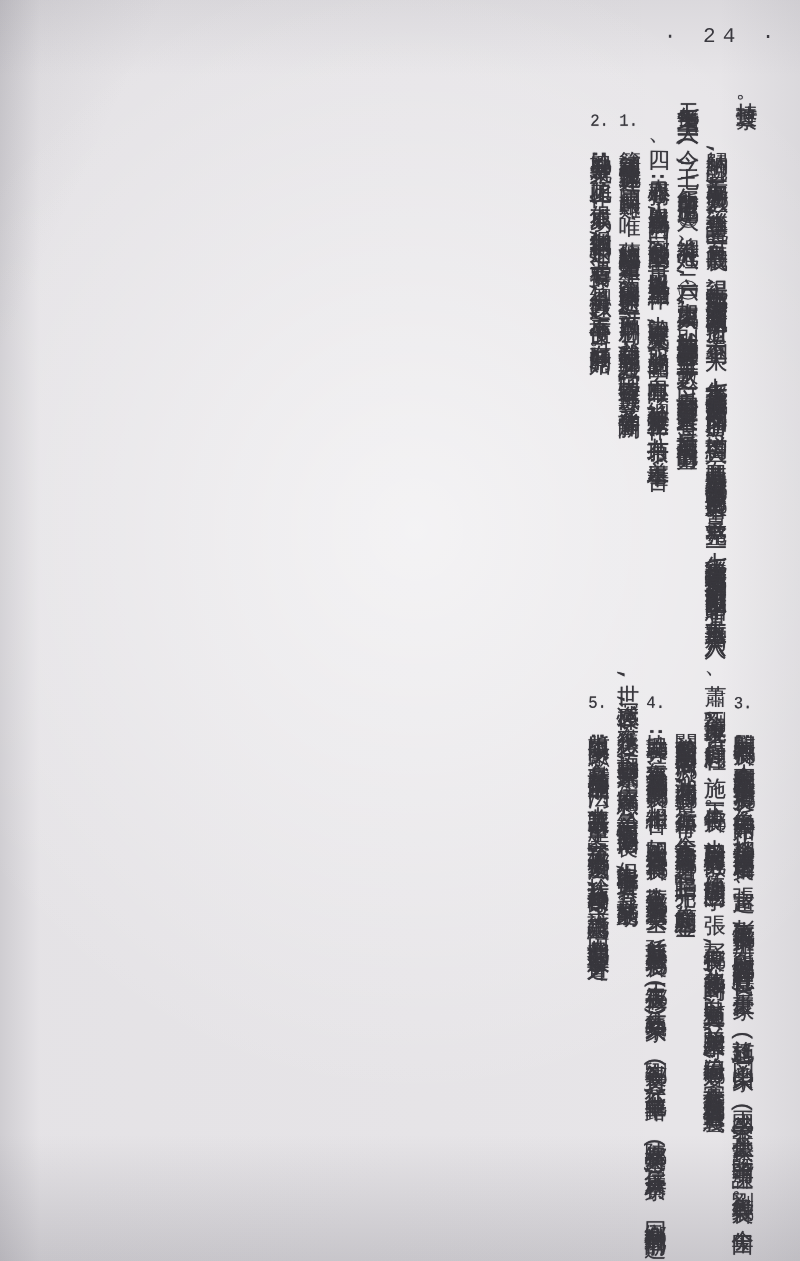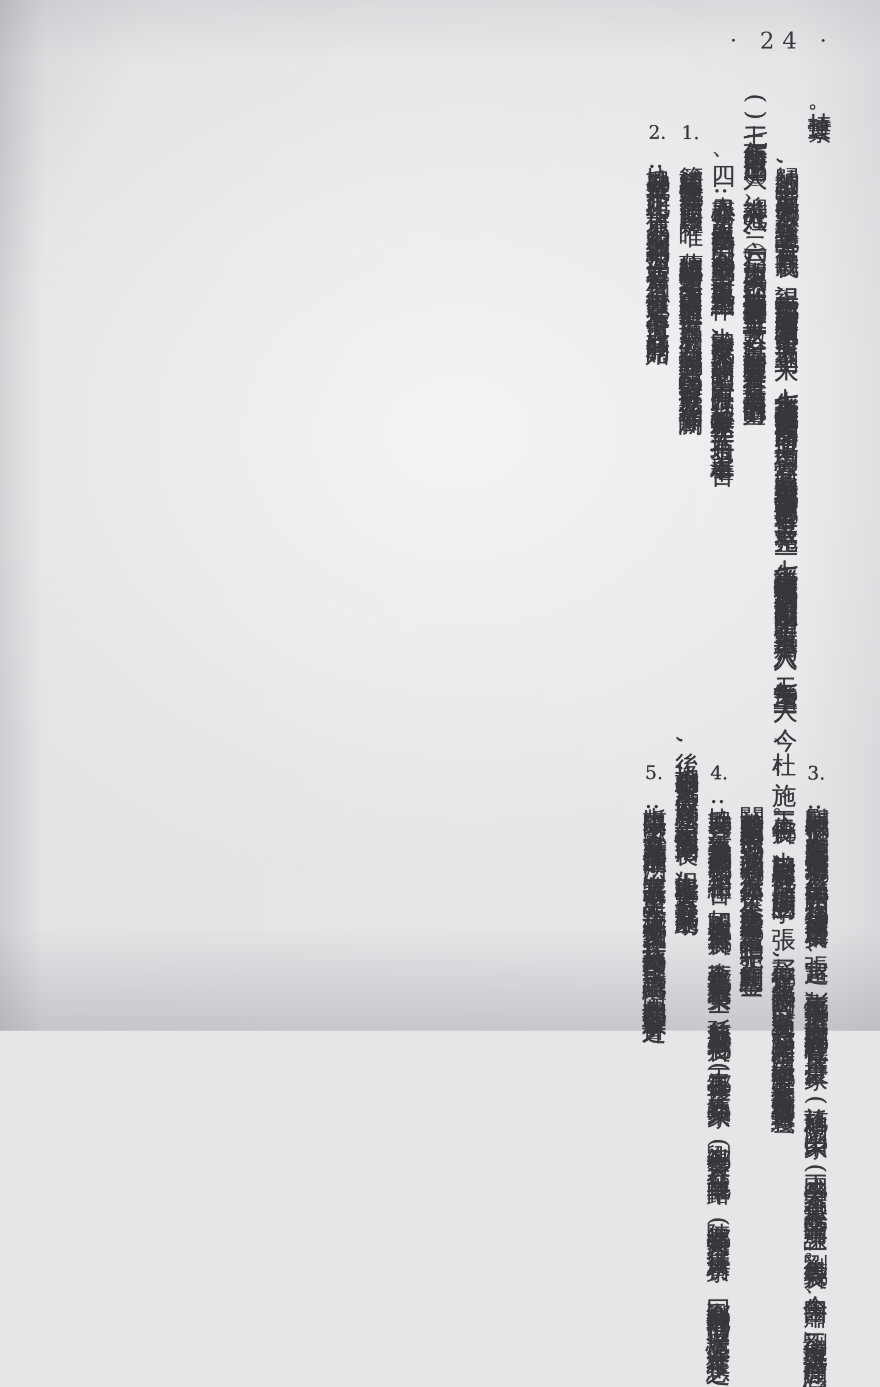--- a/index.html
+++ b/index.html
@@ -4,26 +4,27 @@
 <style>
   html, body {
     margin: 0; padding: 0;
     width: 800px; height: 1261px;
     overflow: hidden;
     background: #e7e5e8;
     font-family: "DejaVu Serif", "Liberation Serif", serif;
   }
   .page {
     position: relative;
-    width: 800px; height: 937px;
+    width: 800px; height: 1261px;
     background:
       radial-gradient(ellipse 95% 65% at 52% 42%, rgba(255,255,255,0.55), rgba(255,255,255,0) 70%),
       linear-gradient(to right, rgba(110,108,118,0.20), rgba(110,108,118,0.02) 5%, rgba(110,108,118,0) 90%, rgba(110,108,118,0.10)),
       linear-gradient(to bottom, rgba(110,108,118,0.10), rgba(110,108,118,0) 6%, rgba(110,108,118,0) 90%, rgba(110,108,118,0.25)),
       #e7e5e8;
+    font-family: Liberation Mono, monospace;
   }
   .vignette {
     position: absolute; inset: 0; pointer-events: none;
     background:
       linear-gradient(115deg, rgba(90,88,98,0.10), rgba(90,88,98,0) 12%),
       radial-gradient(ellipse 120% 90% at 50% 50%, rgba(0,0,0,0) 72%, rgba(70,68,80,0.12) 100%);
   }
   .content {
     position: absolute; inset: 0;
     transform: rotate(0.2deg);

